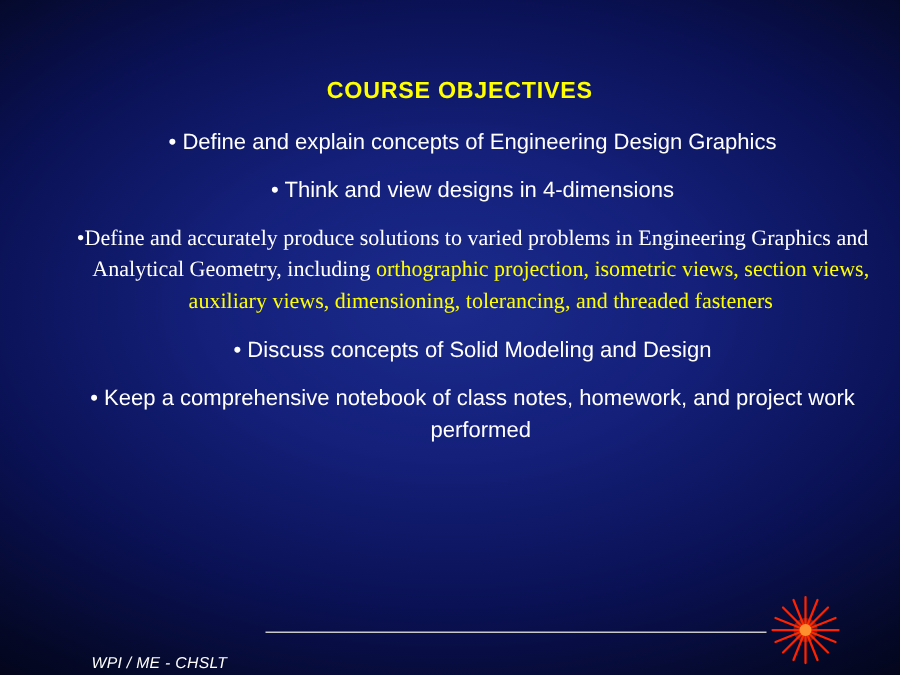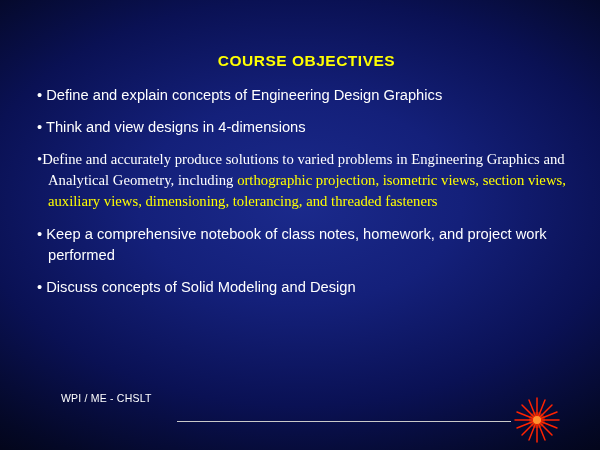--- a/index.html
+++ b/index.html
@@ -45,20 +45,21 @@
     left: 24px;
     width: 556px;
   }
   .bullet {
     color: #ffffff;
     font-size: 14.7px;
     line-height: 1.42;
     margin-bottom: 11px;
     text-indent: -11px;
     padding-left: 11px;
+    text-align: center;
   }
   .bullet .dot {
     font-size: 14.7px;
   }
   .bullet-b3 {
     margin-bottom: 13px;
     font-family: Liberation Serif, serif;
   }
   .b3-white {
     color: #ffffff;
@@ -70,23 +71,24 @@
     position: absolute;
     left: 164px;
     top: 421px;
     width: 334px;
     height: 1px;
     background: #c9c9c9;
   }
   .footer-text {
     position: absolute;
     left: 48px;
-    top: 392px;
+    top: 436px;
     color: #ffffff;
     font-size: 10.5px;
+    font-style: italic;
     letter-spacing: 0.2px;
   }
   .starburst {
     position: absolute;
     left: 496px;
     top: 396px;
     width: 56px;
     height: 48px;
   }
 </style>
@@ -109,26 +111,26 @@
         <span class="dot">•</span>
         <span>Think and view designs in 4-dimensions</span>
       </div>
 
       <div class="bullet bullet-b3">
         <span class="dot">•</span><span class="b3-white">Define and accurately produce solutions to varied problems in Engineering Graphics and Analytical Geometry, including </span><span class="b3-yellow">orthographic projection, isometric views, section views, auxiliary views, dimensioning, tolerancing, and threaded fasteners</span>
       </div>
 
       <div class="bullet">
         <span class="dot">•</span>
-        <span>Keep a comprehensive notebook of class notes, homework, and project work performed</span>
+        <span>Discuss concepts of Solid Modeling and Design</span>
       </div>
 
       <div class="bullet">
         <span class="dot">•</span>
-        <span>Discuss concepts of Solid Modeling and Design</span>
+        <span>Keep a comprehensive notebook of class notes, homework, and project work performed</span>
       </div>
 
     </div>
 
     <div class="footer-text">WPI / ME - CHSLT</div>
     <div class="footer-line"></div>
 
     <svg class="starburst" viewBox="0 0 56 48">
       <g stroke="#ff2200" stroke-width="1.5" stroke-linecap="round">
         <line x1="28" y1="24" x2="28" y2="2"></line>

